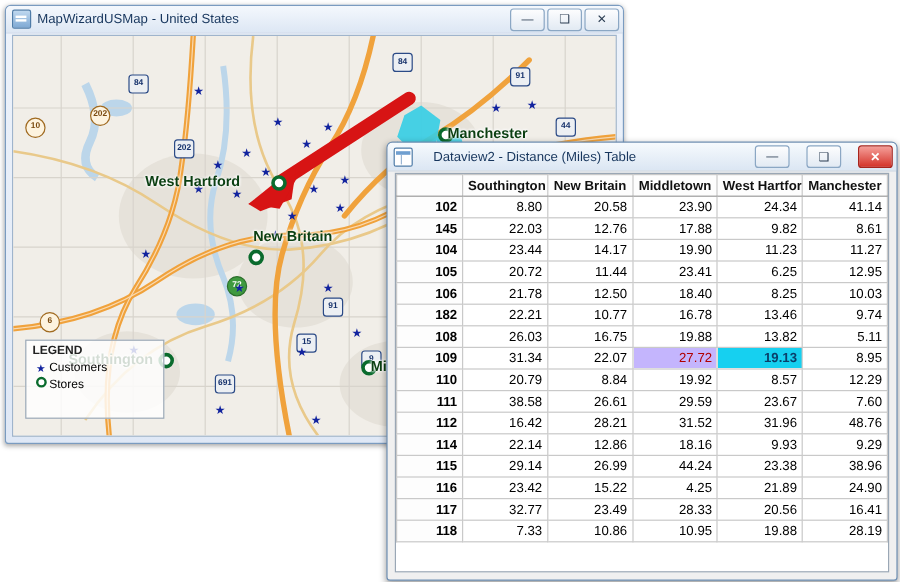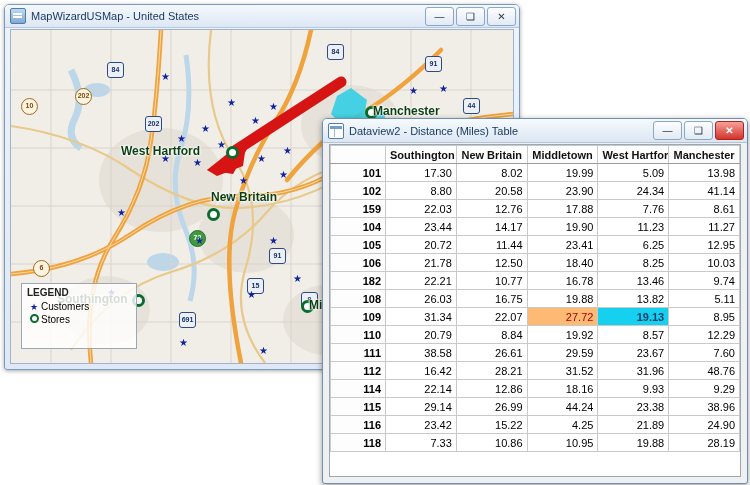--- a/index.html
+++ b/index.html
@@ -94,21 +94,21 @@
   
   .table-window{
     position:absolute;left:322px;top:118px;width:424px;height:364px;
     background:#f0f0f0;
     border:1px solid #6f90b4;border-radius:5px 5px 3px 3px;
     box-shadow:0 2px 6px rgba(0,0,0,.4);
   }
   .tbl-titlebar{
     height:23px;display:flex;align-items:center;padding:0 3px 0 5px;
     background:linear-gradient(#f6fafd,#dbe6f3);
-    border-radius:4px 4px 0 0;border-bottom:1px solid #b3c4d8;
+    border-radius:4px 4px 0 0;border-bottom:1px solid #b3c4d8;gap:12px;
   }
   .tbl-icon{
     width:14px;height:14px;margin-right:5px;flex:0 0 auto;
     border:1px solid #4f7ca8;background:#fff;border-radius:2px;position:relative;
   }
   .tbl-icon:before{
     content:"";position:absolute;left:1px;top:2px;right:1px;height:3px;background:#6f9fd0;
   }
   .tbl-icon:after{
     content:"";position:absolute;left:5px;top:5px;width:1px;bottom:1px;background:#9ab6d4;
@@ -133,21 +133,21 @@
     overflow:hidden;
   }
   table.grid th{
     background:#fdfdfd;text-align:center;font-weight:bold;color:#111;
     border-bottom:1px solid #9c9c9c;
   }
   table.grid th.rowhdr{width:46px;background:#fdfdfd;}
   table.grid td.rowhdr{
     text-align:right;font-weight:bold;background:#fdfdfd;
   }
-  td.hl-red{background:#fdba74;color:#b00000;}
+  td.hl-red{background:#c4b5fd;color:#b00000;}
   td.hl-cyan{background:#16d0f0;color:#0a3f6a;font-weight:bold;}
 </style>
 </head>
 <body>
 
 <div class="root">
 
   <div class="map-window">
     <div class="map-titlebar">
       <div class="win-icon"></div>
@@ -295,41 +295,33 @@
               <th class="rowhdr"></th>
               <th>Southington</th>
               <th>New Britain</th>
               <th>Middletown</th>
               <th>West Hartford</th>
               <th>Manchester</th>
             </tr>
           </thead>
         <tbody id="tbl-body">
             <tr>
-              <td class="rowhdr">101</td>
-              <td>17.30</td>
-              <td>8.02</td>
-              <td>19.99</td>
-              <td>5.09</td>
-              <td>13.98</td>
-            </tr>
-            <tr>
               <td class="rowhdr">102</td>
               <td>8.80</td>
               <td>20.58</td>
               <td>23.90</td>
               <td>24.34</td>
               <td>41.14</td>
             </tr>
             <tr>
-              <td class="rowhdr">159</td>
+              <td class="rowhdr">145</td>
               <td>22.03</td>
               <td>12.76</td>
               <td>17.88</td>
-              <td>7.76</td>
+              <td>9.82</td>
               <td>8.61</td>
             </tr>
             <tr>
               <td class="rowhdr">104</td>
               <td>23.44</td>
               <td>14.17</td>
               <td>19.90</td>
               <td>11.23</td>
               <td>11.27</td>
             </tr>
@@ -415,20 +407,28 @@
             </tr>
             <tr>
               <td class="rowhdr">116</td>
               <td>23.42</td>
               <td>15.22</td>
               <td>4.25</td>
               <td>21.89</td>
               <td>24.90</td>
             </tr>
             <tr>
+              <td class="rowhdr">117</td>
+              <td>32.77</td>
+              <td>23.49</td>
+              <td>28.33</td>
+              <td>20.56</td>
+              <td>16.41</td>
+            </tr>
+            <tr>
               <td class="rowhdr">118</td>
               <td>7.33</td>
               <td>10.86</td>
               <td>10.95</td>
               <td>19.88</td>
               <td>28.19</td>
             </tr>
           </tbody>
       </table>
     </div>

